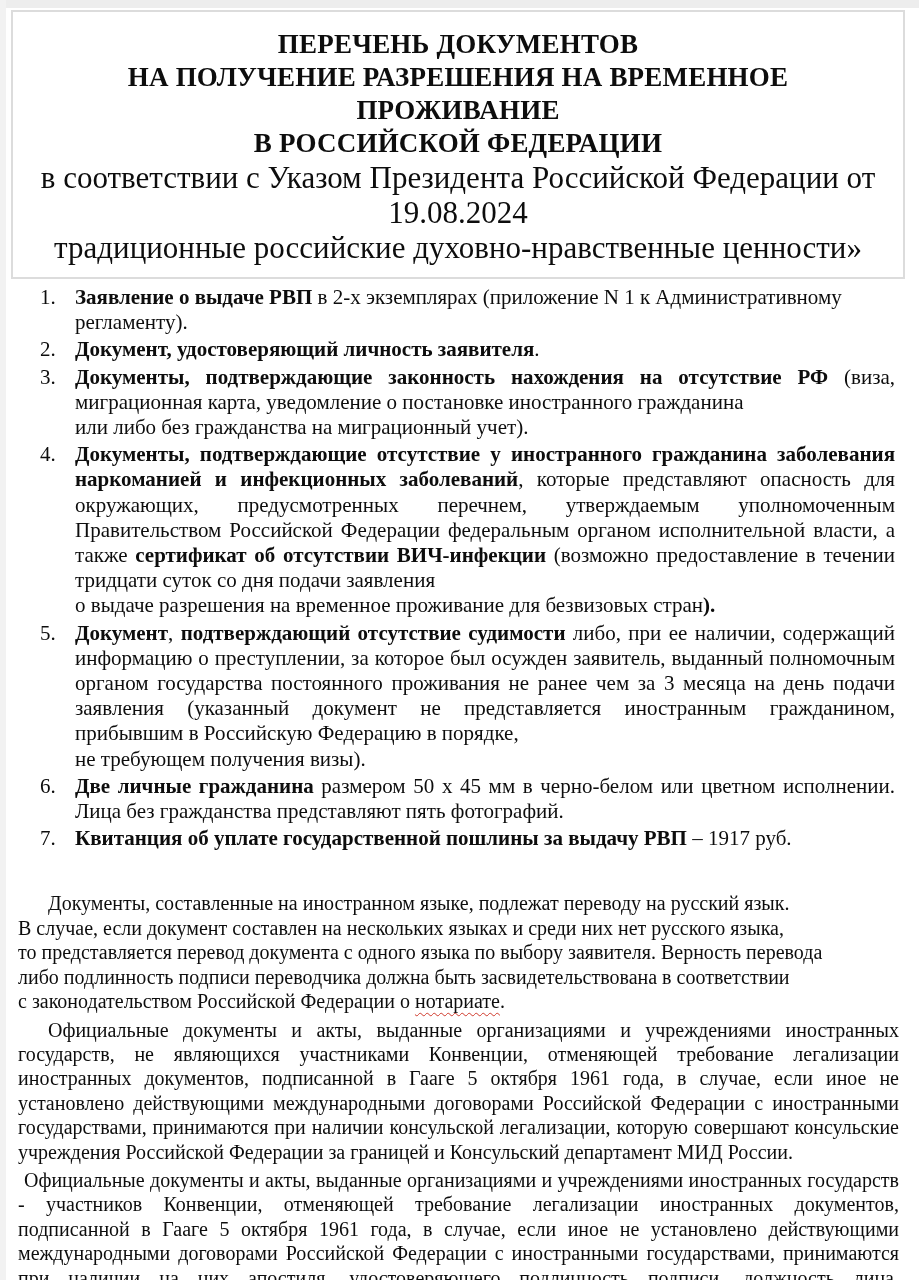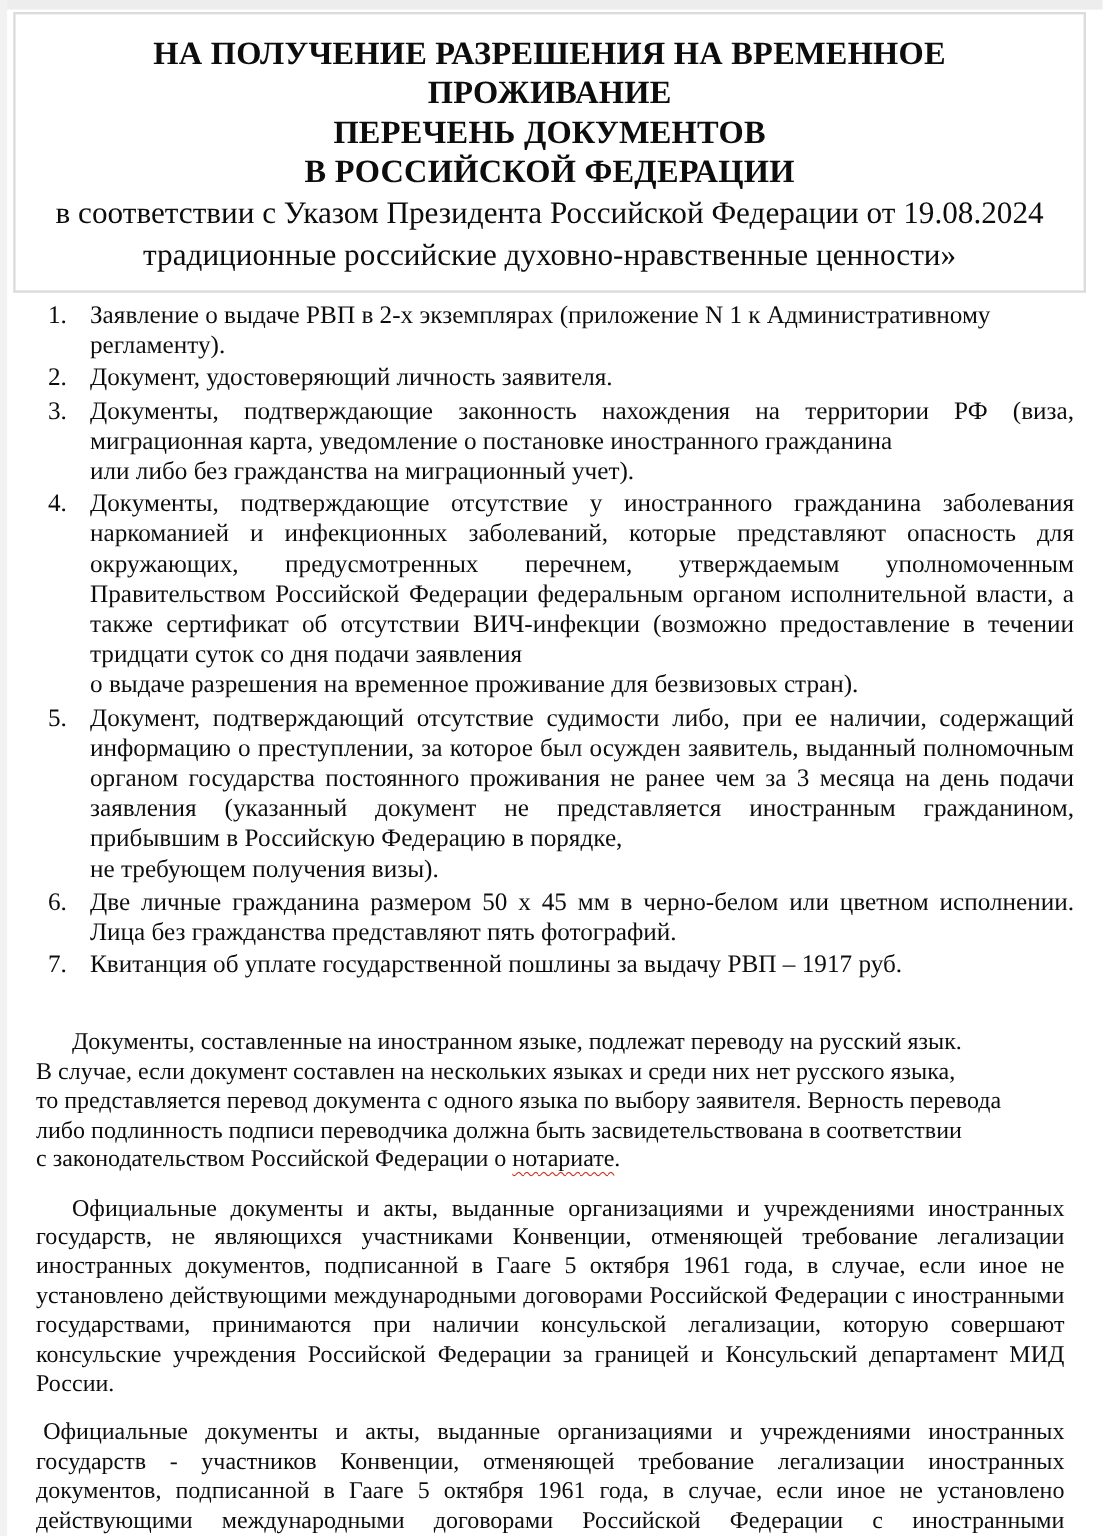--- a/index.html
+++ b/index.html
@@ -33,21 +33,21 @@
     text-align: center;
     padding: 16px 10px 12px 10px;
   }
   .title-line {
     font-weight: bold;
     font-size: 27px;
     line-height: 33px;
     letter-spacing: 0.2px;
   }
   .subtitle-line {
-    font-size: 26px;
+    font-size: 31px;
     line-height: 35px;
   }
 
   .doc-list {
     margin: 6px 0 0 0;
     padding: 0 24px 0 40px;
     font-size: 21px;
     line-height: 25.2px;
   }
   .li {
@@ -64,62 +64,62 @@
   }
   .itext.left { text-align: left; }
 
   .notes {
     margin-top: 40px;
     padding: 0 16px 0 14px;
     font-size: 20px;
     line-height: 24.4px;
   }
   .note {
-    margin: 16px;
+    margin: 4px;
   }
   .note.just { text-align: justify; }
   .note.ind1 { text-indent: 30px; }
   .note.ind2 { text-indent: 6px; }
 
-  b { font-weight: normal; }
+  b { font-weight: bold; }
   .sp {
     text-decoration-line: underline;
     text-decoration-style: wavy;
     text-decoration-color: #cf3a2c;
     text-decoration-thickness: 1px;
     text-underline-offset: 4px;
     text-decoration-skip-ink: none;
   }
 </style>
 </head>
 <body>
 
 <div class="edge-top"></div>
 <div class="edge-left"></div>
 
 <div class="title-box">
+  <div class="title-line">ПЕРЕЧЕНЬ ДОКУМЕНТОВ</div>
   <div class="title-line">НА ПОЛУЧЕНИЕ РАЗРЕШЕНИЯ НА ВРЕМЕННОЕ ПРОЖИВАНИЕ</div>
-  <div class="title-line">ПЕРЕЧЕНЬ ДОКУМЕНТОВ</div>
   <div class="title-line">В РОССИЙСКОЙ ФЕДЕРАЦИИ</div>
   <div class="subtitle-line">в соответствии с Указом Президента Российской Федерации от 19.08.2024</div>
   <div class="subtitle-line">традиционные российские духовно-нравственные ценности»</div>
 </div>
 
 <div class="doc-list">
     <div class="li">
       <span class="num">1.</span>
       <div class="itext left"><b>Заявление о выдаче РВП</b><span> в 2-х экземплярах (приложение N 1 к Административному регламенту).</span></div>
     </div>
     <div class="li">
       <span class="num">2.</span>
       <div class="itext left"><b>Документ, удостоверяющий личность заявителя</b><span>.</span></div>
     </div>
     <div class="li">
       <span class="num">3.</span>
-      <div class="itext"><b>Документы, подтверждающие законность нахождения на территории РФ</b><span> (виза, миграционная карта, уведомление о постановке иностранного гражданина</span><br><span>или либо без гражданства на миграционный учет).</span></div>
+      <div class="itext"><b>Документы, подтверждающие законность нахождения на отсутствие РФ</b><span> (виза, миграционная карта, уведомление о постановке иностранного гражданина</span><br><span>или либо без гражданства на миграционный учет).</span></div>
     </div>
     <div class="li">
       <span class="num">4.</span>
       <div class="itext"><b>Документы, подтверждающие отсутствие у иностранного гражданина заболевания наркоманией и инфекционных заболеваний</b><span>, которые представляют опасность для окружающих, предусмотренных перечнем, утверждаемым уполномоченным Правительством Российской Федерации федеральным органом исполнительной власти, а также </span><b>сертификат об отсутствии ВИЧ-инфекции</b><span> (возможно предоставление в течении тридцати суток со дня подачи заявления</span><br><span>о выдаче разрешения на временное проживание для безвизовых стран</span><b>).</b></div>
     </div>
     <div class="li">
       <span class="num">5.</span>
       <div class="itext"><b>Документ</b><span>, </span><b>подтверждающий отсутствие судимости</b><span> либо, при ее наличии, содержащий информацию о преступлении, за которое был осужден заявитель, выданный полномочным органом государства постоянного проживания не ранее чем за 3 месяца на день подачи заявления (указанный документ не представляется иностранным гражданином, прибывшим в Российскую Федерацию в порядке,</span><br><span>не требующем получения визы).</span></div>
     </div>
     <div class="li">

